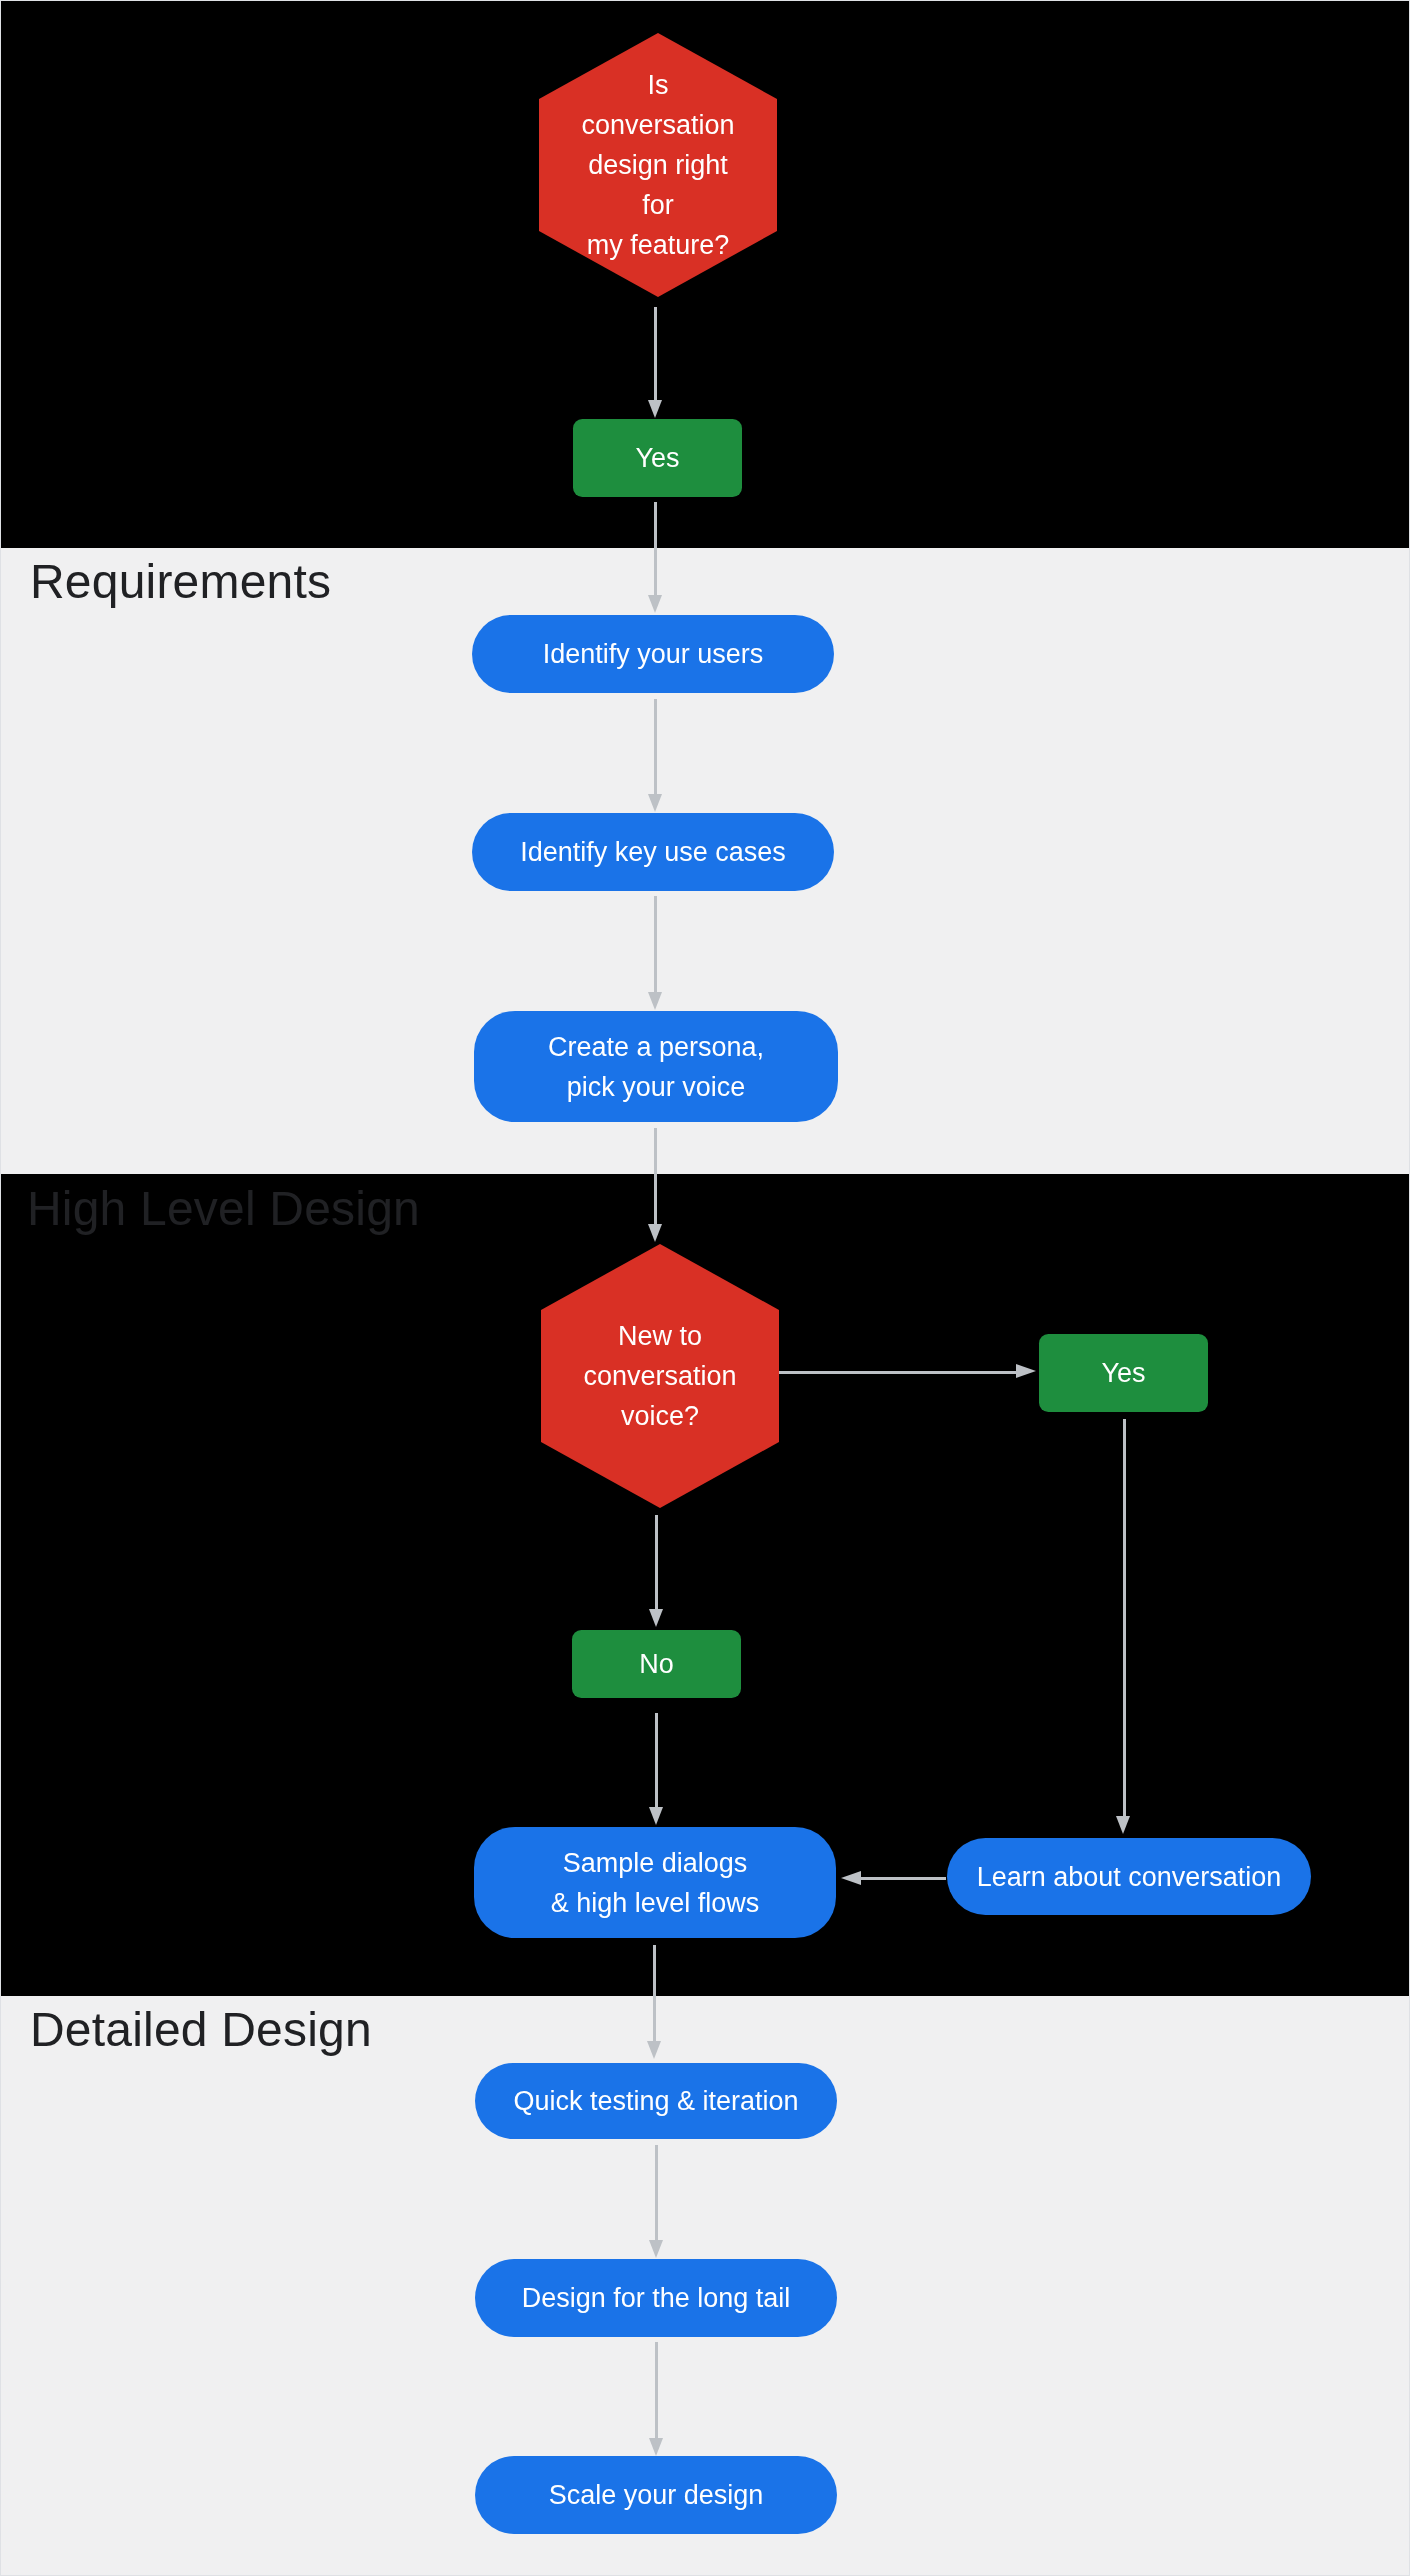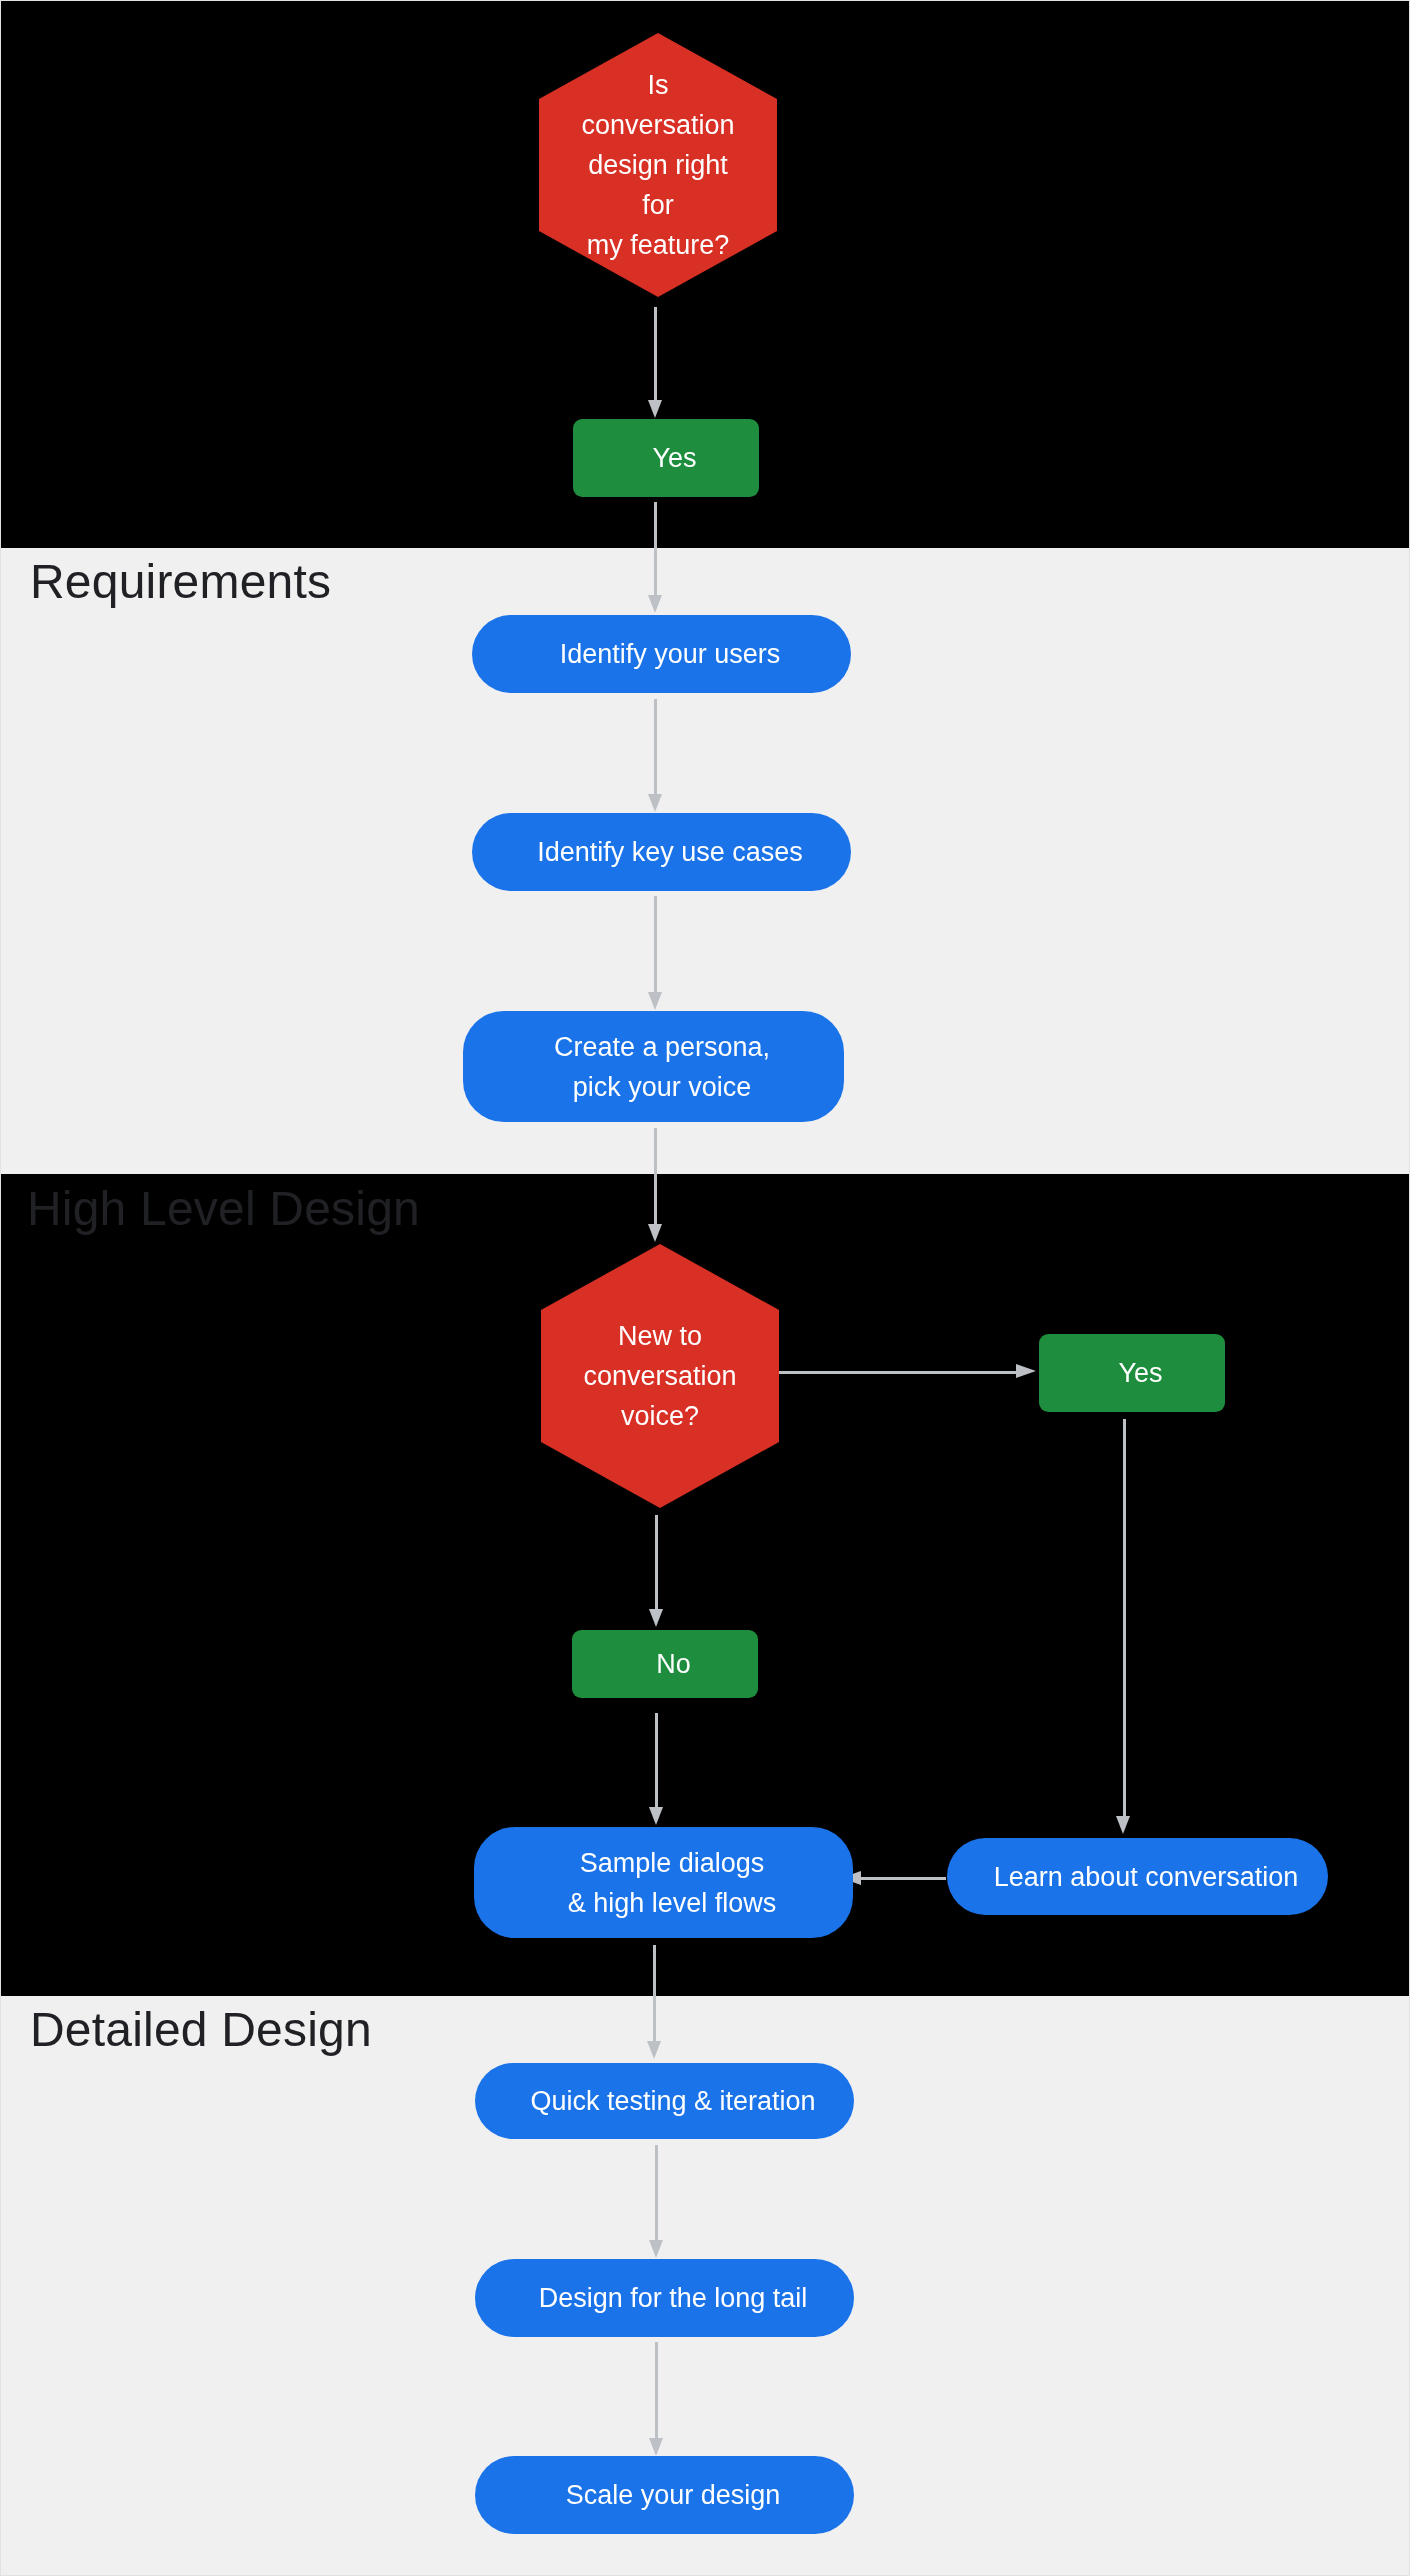--- a/index.html
+++ b/index.html
@@ -23,21 +23,20 @@
     letter-spacing:0.2px;
   }
   .node{
     position:absolute;
     display:flex;align-items:center;justify-content:center;
     text-align:center;
     color:var(--node-text,#fff);
     font-size:27px;
     line-height:40px;
     white-space:pre-line;
-    padding-left:17px;
   }
   .hex{
     background:var(--decision-red,#d93025);
     clip-path:polygon(50% 0%,100% 25%,100% 75%,50% 100%,0% 75%,0% 25%);
   }
   .pill{background:var(--step-blue,#1a73e8);}
   .answer{background:var(--answer-green,#1e8e3e);border-radius:9.3px;}
   .line-v{position:absolute;width:2.8px;background:var(--arrow-gray,#bdc1c6);}
   .line-h{position:absolute;height:2.8px;background:var(--arrow-gray,#bdc1c6);}
   .ah{position:absolute;width:0;height:0;}
@@ -101,21 +100,21 @@
   <div class="node hex" style="left:538px;top:32px;width:238px;height:264px;padding:0 44px;box-sizing:border-box">Is conversation
 design right for
 my feature?</div>
 
   <div class="node answer" style="left:572px;top:418px;width:169px;height:78px">Yes</div>
 
   <div class="node pill" style="left:471px;top:812px;width:362px;height:78px;border-radius:39px">Identify key use cases</div>
 
   <div class="node pill" style="left:471px;top:614px;width:362px;height:78px;border-radius:39px">Identify your users</div>
 
-  <div class="node pill" style="left:462px;top:1010px;width:364px;height:111px;border-radius:41px">Create a persona,
+  <div class="node pill" style="left:473px;top:1010px;width:364px;height:111px;border-radius:41px">Create a persona,
 pick your voice</div>
 
   <div class="node hex" style="left:540px;top:1243px;width:238px;height:264px;padding:0 28px;box-sizing:border-box">New to
 conversation
 voice?</div>
 
   <div class="node answer" style="left:1038px;top:1333px;width:169px;height:78px">Yes</div>
 
   <div class="node answer" style="left:571px;top:1629px;width:169px;height:68px">No</div>
 

